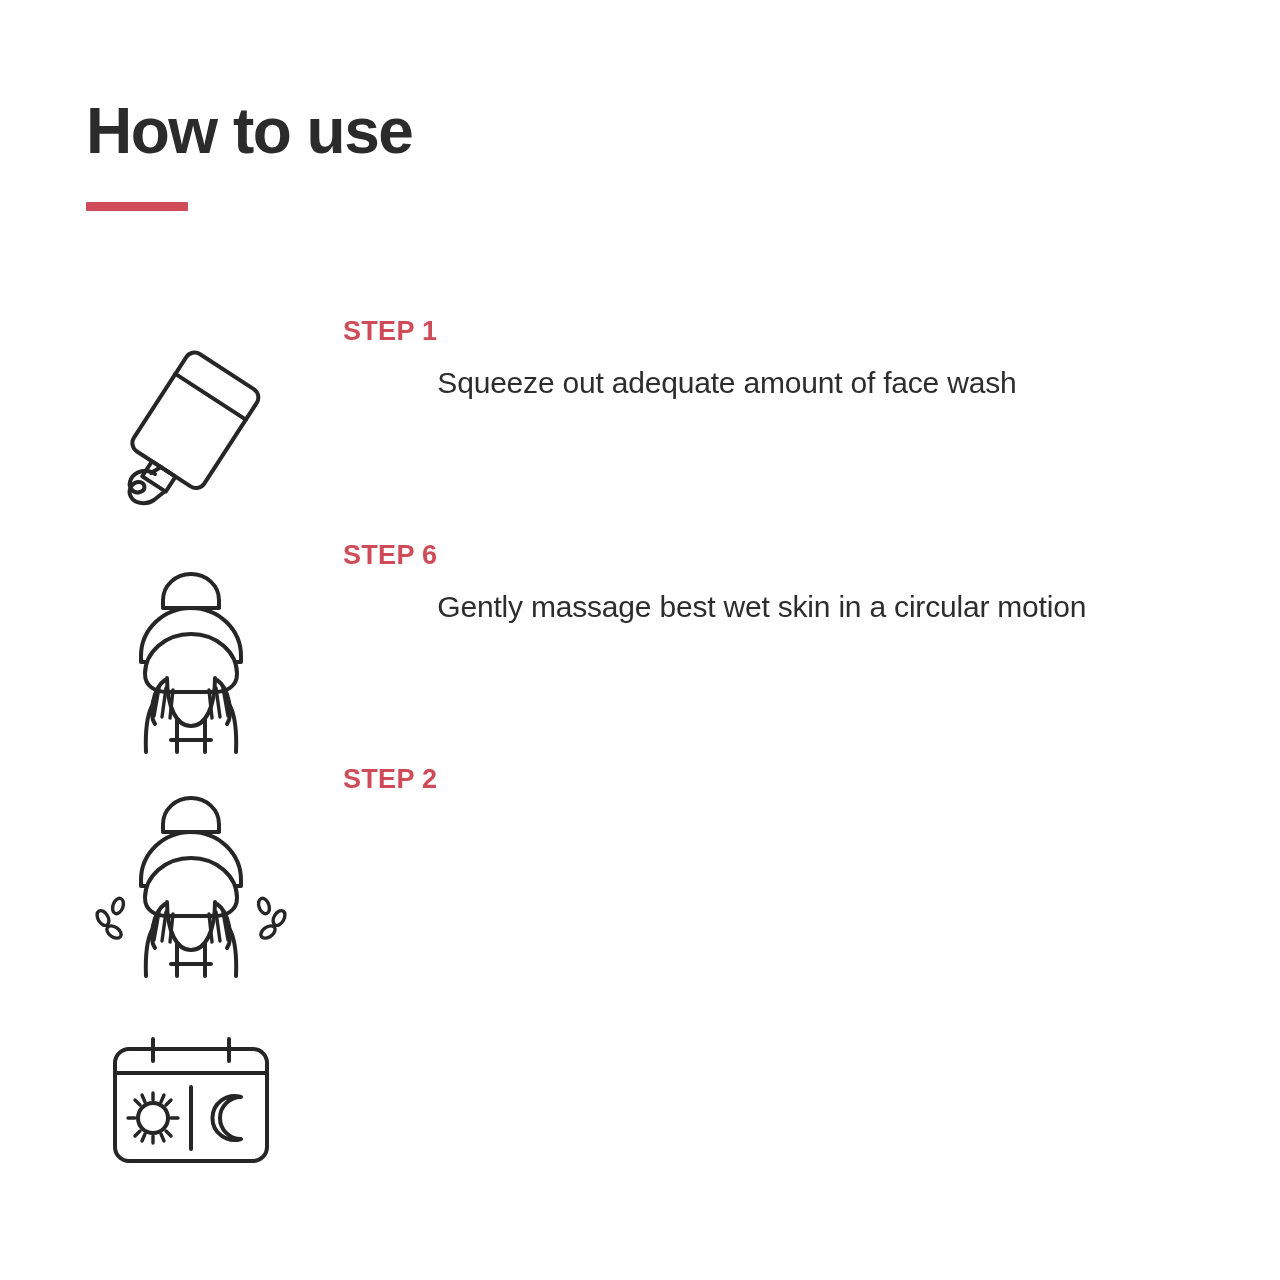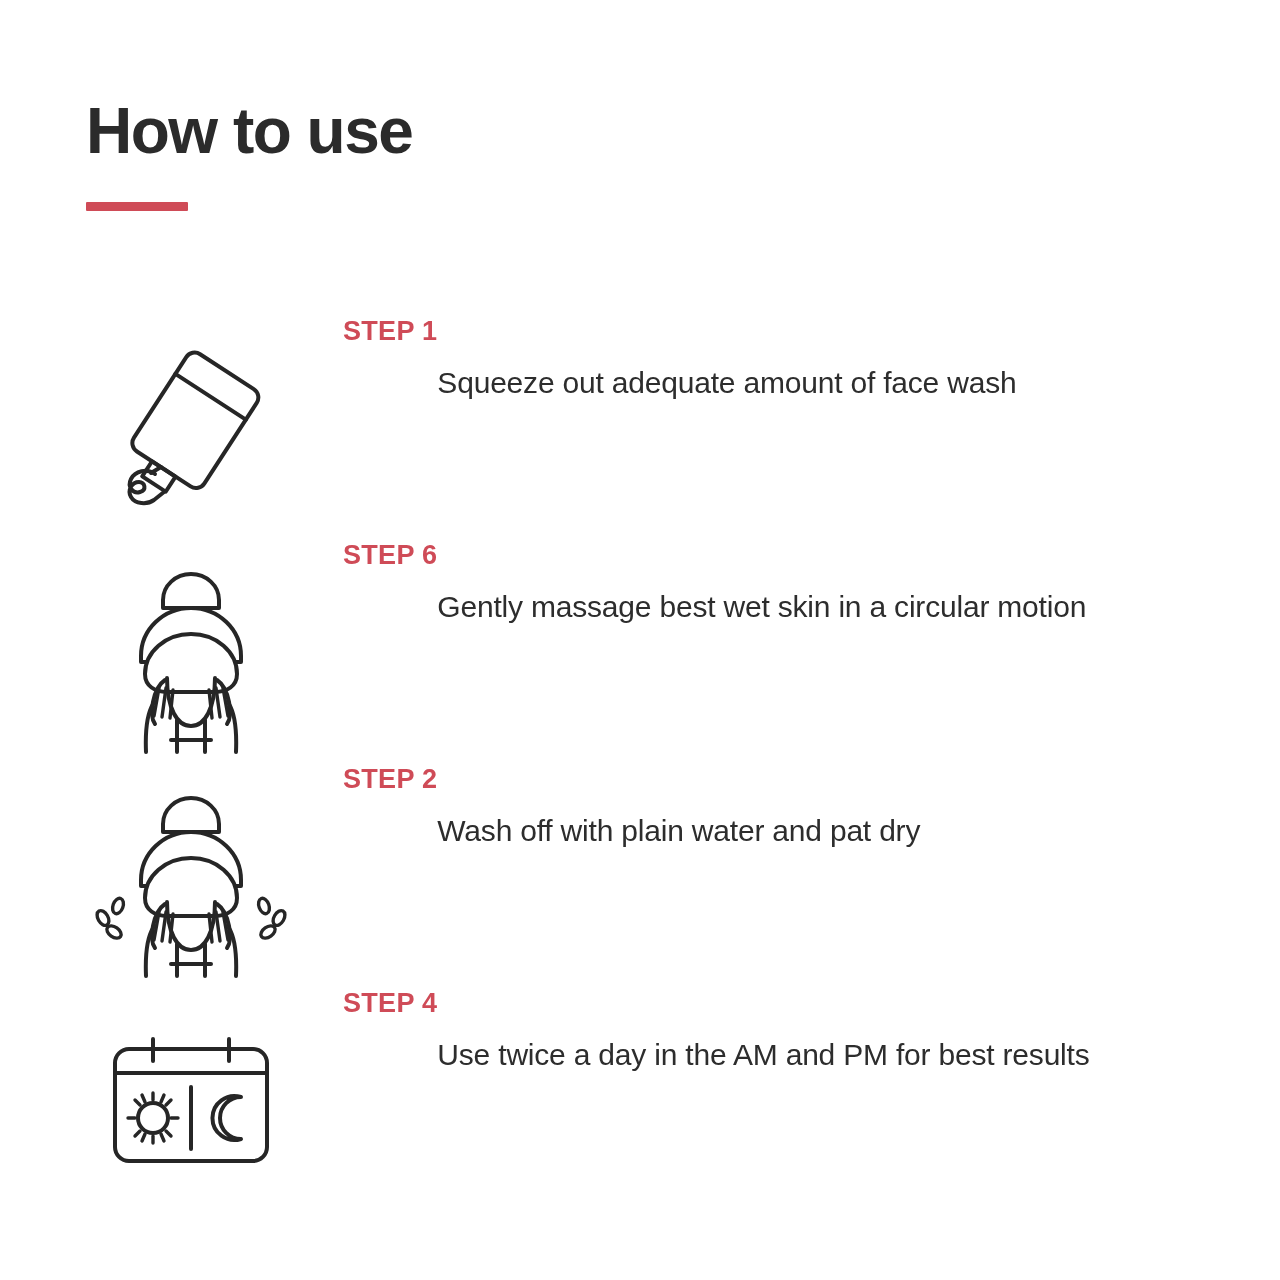--- a/index.html
+++ b/index.html
@@ -223,21 +223,20 @@
 
           <g>
             <ellipse class="ln-thin" cx="193" cy="140" rx="5" ry="8" transform="rotate(30 193 140)"></ellipse>
             <ellipse class="ln-thin" cx="178" cy="128" rx="5" ry="8" transform="rotate(-20 178 128)"></ellipse>
             <ellipse class="ln-thin" cx="182" cy="154" rx="5" ry="8" transform="rotate(55 182 154)"></ellipse>
           </g>
         </svg>
       </div>
       <div class="step-text">
         <div class="step-label">STEP 2</div>
-        <div class="step-desc">Wash off with plain water and pat dry</div>
       </div>
     </div>
 
     <div class="step-row">
       <div class="step-icon">
         <svg width="180" height="150" viewBox="0 0 180 150" aria-hidden="true">
 
           <path class="ln" d="M52 12 v22 M128 12 v22"></path>
 
           <rect class="ln" x="14" y="22" width="152" height="112" rx="14" ry="14"></rect>
@@ -251,20 +250,16 @@
             <path class="ln-thin" d="M52 66 v7 M52 109 v7 M27 91 h7 M70 91 h7
                                      M34 73 l5 5 M65 104 l5 5 M70 73 l-5 5 M39 104 l-5 5
                                      M41 68 l3 7 M60 107 l3 7 M63 68 l-3 7 M44 107 l-3 7"></path>
           </g>
 
           <g>
             <path class="ln" d="M140 70 a22 22 0 1 0 0 42 a17 17 0 1 1 0 -42 z"></path>
           </g>
         </svg>
       </div>
-      <div class="step-text">
-        <div class="step-label">STEP 4</div>
-        <div class="step-desc">Use twice a day in the AM and PM for best results</div>
-      </div>
     </div>
 
   </div>
 </div>
 
 </body></html>

